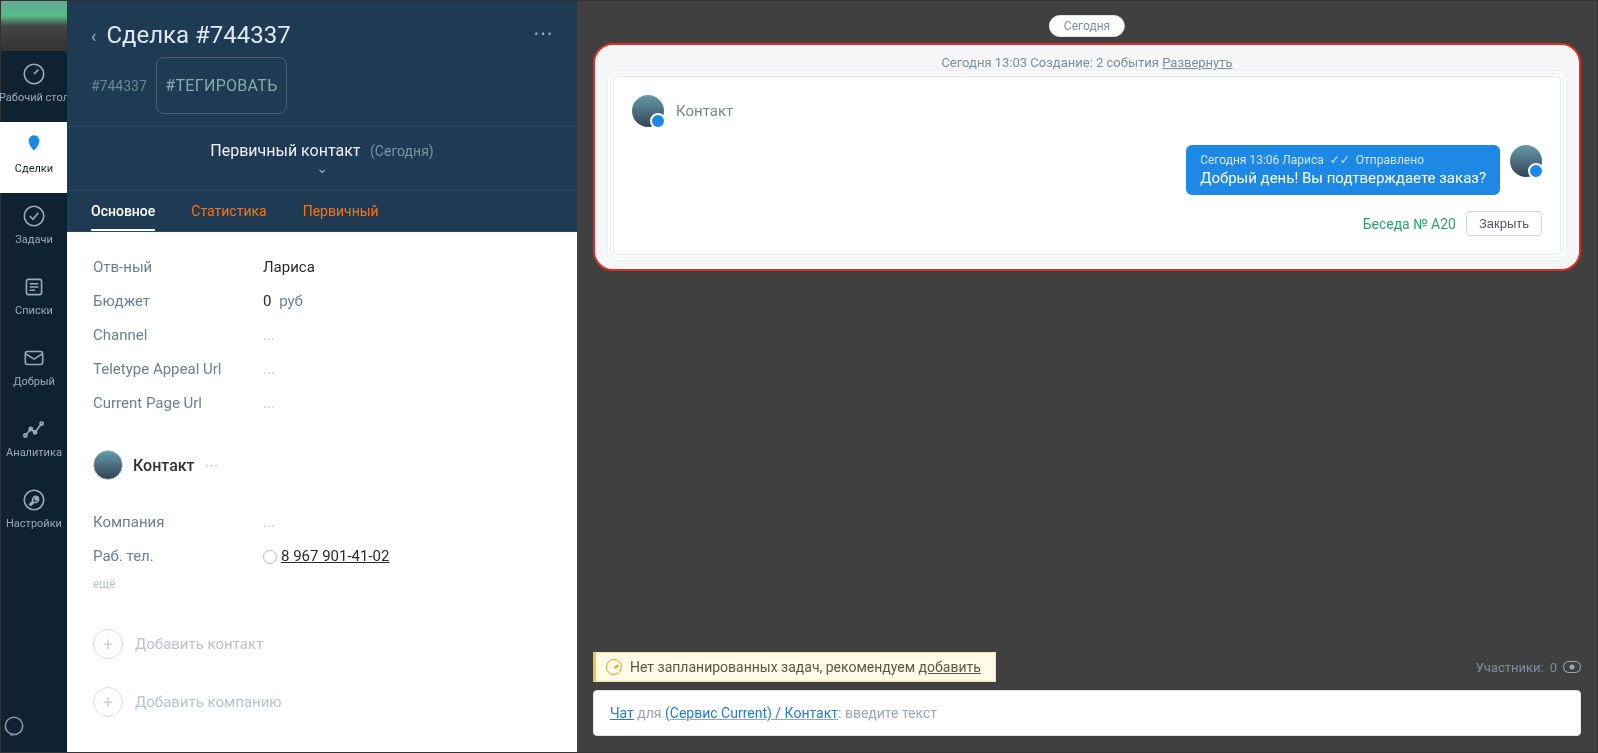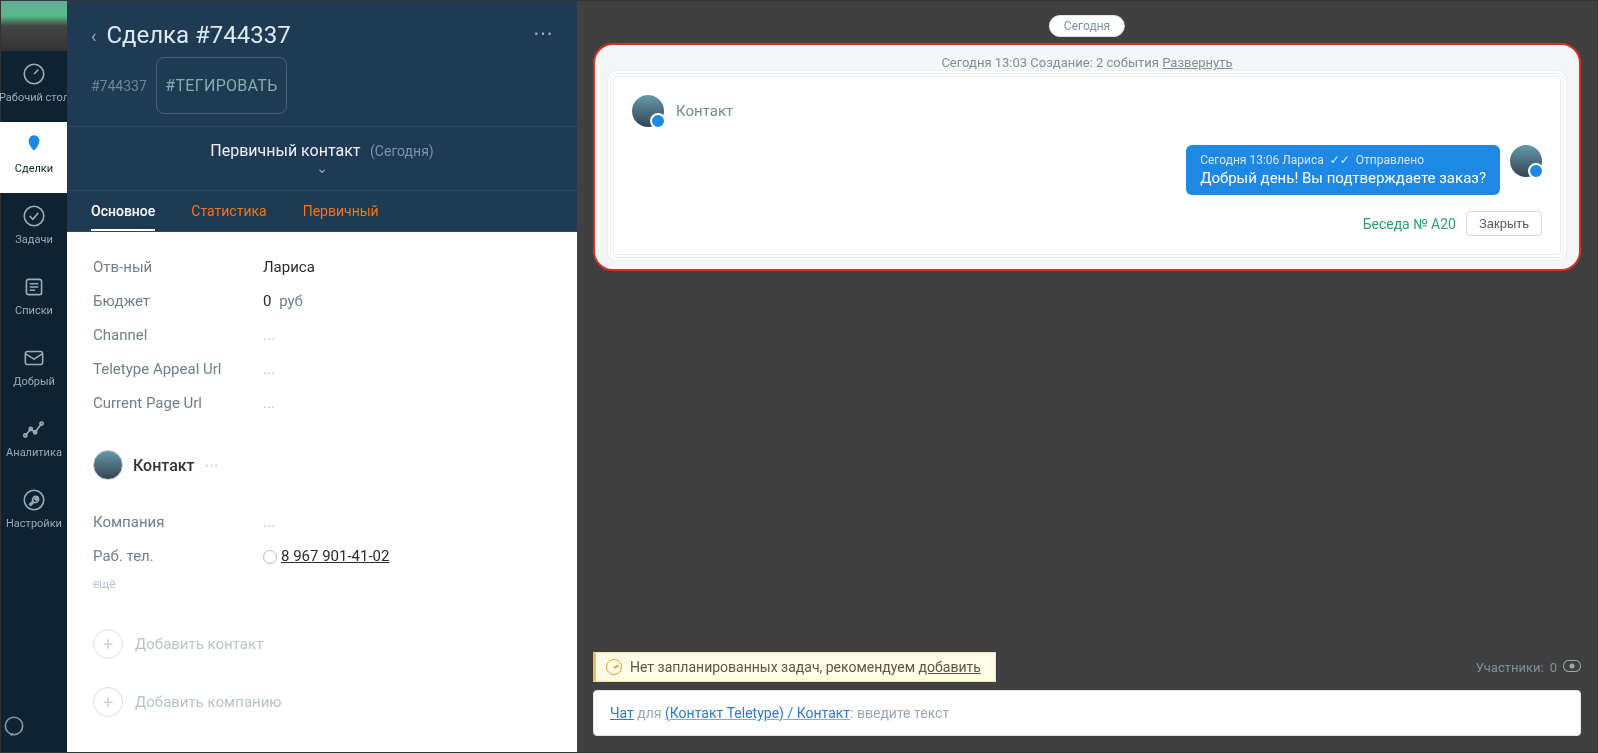--- a/index.html
+++ b/index.html
@@ -66,21 +66,21 @@
 .chat-foot { display: flex; justify-content: flex-end; align-items: center; gap: 10px; margin-top: 16px; }
 .conv-label { color: #2e9e6f; font-size: 14px; }
 .close-btn { background: #fff; border: 1px solid #d3d9df; border-radius: 4px; padding: 4px 12px; font-size: 13px; color: #556; cursor: pointer; }
 
 .main-spacer { flex: 1; }
 .no-task-bar { margin: 0 16px 8px; display: flex; align-items: center; gap: 6px; }
 .no-task { flex: 0 0 auto; background: #fffbe6; border: 1px solid #f0e4a8; border-left: 3px solid #f0c24a; padding: 6px 14px 6px 10px; font-size: 14px; color: #5a5a42; display: flex; align-items: center; gap: 8px; }
 .no-task .clock { width:16px; height:16px; border:1.5px solid #e6a02a; border-radius:50%; position:relative; }
 .no-task .clock::after { content:""; position:absolute; left:50%; top:50%; width:5px; height:1.5px; background:#e6a02a; transform-origin:left; transform:rotate(-30deg); }
 .no-task .add { text-decoration: underline; cursor: pointer; }
-.participants { margin-left: auto; color: #7d8f9b; font-size: 13px; display: flex; gap: 6px; }
+.participants { margin-left: auto; color: #7d8f9b; font-size: 13px; display: flex; align-items: center; gap: 6px; }
 .eye { width:18px; height:12px; border:1.5px solid #9aa; border-radius:60% / 100%; position:relative; }
 .eye::after { content:""; position:absolute; left:50%; top:50%; width:5px; height:5px; background:#9aa; border-radius:50%; transform:translate(-50%,-50%); }
 
 .composer { margin: 0 16px 16px; background: #fff; border: 1px solid #dfe4e9; border-radius: 4px; padding: 14px 16px; font-size: 14px; color: #9aa7b2; }
 .composer .chat-link { color: #2a7ad1; text-decoration: underline; cursor: pointer; }
 .composer .svc { color: #2a7ad1; cursor: pointer; }
 .composer .svc-wrap { text-decoration: underline; }
 
 svg { display:block; }
 </style>
@@ -277,16 +277,16 @@
         </span>
       </div>
       <div class="participants">
         <span>Участники:</span>
         <span>0</span>
         <span class="eye"></span>
       </div>
     </div>
 
     <div class="composer">
-      <span class="chat-link">Чат</span><span> для </span><span class="svc-wrap"><span class="svc">(Контакт Teletype) / Контакт</span></span><span>: введите текст</span>
+      <span class="chat-link">Чат</span><span> для </span><span class="svc-wrap"><span class="svc">(Сервис Current) / Контакт</span></span><span>: введите текст</span>
     </div>
   </div>
 </div>
 
 </body></html>

